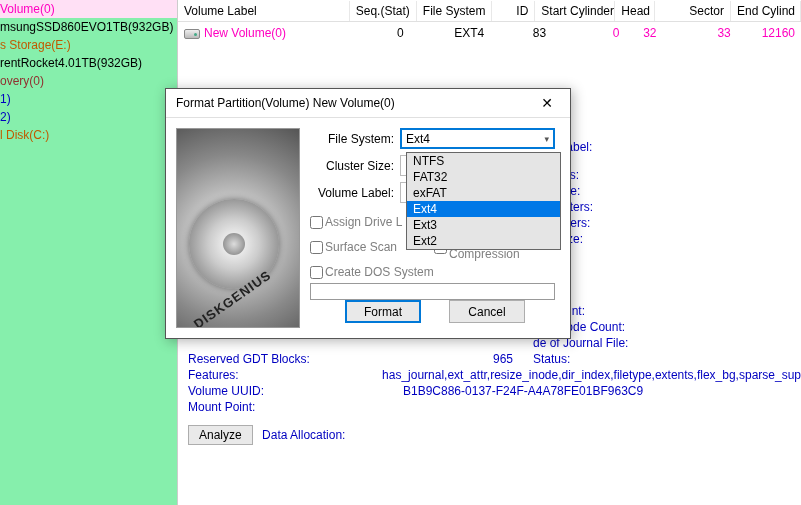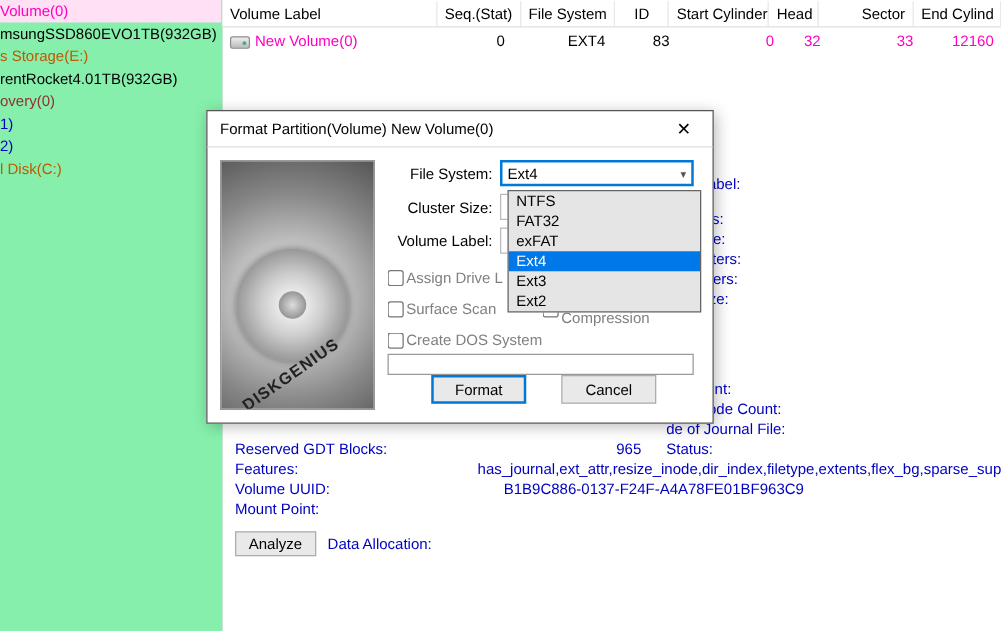--- a/index.html
+++ b/index.html
@@ -11,21 +11,21 @@
   .sidebar-item.blue { color: #0000C0; }
   .sidebar-item.darkred { color: #903030; }
   .main { position: absolute; left: 178px; top: 0; right: 0; height: 505px; }
   .grid-header { display: flex; border-bottom: 1px solid #e0e0e0; background: #fff; height: 22px; align-items: center; }
   .grid-header .col { padding: 3px 6px; border-right: 1px solid #e8e8e8; font-size: 12px; white-space: nowrap; }
   .grid-row { display: flex; height: 22px; align-items: center; }
   .grid-row .col { padding: 2px 6px; font-size: 12px; white-space: nowrap; }
   .col-label { width: 210px; }
   .col-seq { width: 70px; text-align: center; }
   .col-fs { width: 80px; text-align: center; }
-  .col-id { width: 50px; text-align: center; }
+  .col-id { width: 50px; text-align: right; }
   .col-sc { width: 80px; text-align: right; }
   .col-head { width: 40px; text-align: right; }
   .col-sector { width: 50px; text-align: right; margin-left: 28px; }
   .col-ec { width: 70px; text-align: right; }
   .pink-text { color: #FF00C0; }
   .disk-icon { display:inline-block; width:16px; height:10px; background: linear-gradient(#eee,#bbb); border:1px solid #888; border-radius:2px; vertical-align:middle; margin-right:4px; position:relative;}
   .disk-icon::after{content:"";position:absolute;right:2px;top:3px;width:3px;height:3px;background:#4a8;border-radius:50%;}
 
   .details { position: absolute; left: 10px; top: 140px; right: 0; font-size: 12px; }
   .details-row { display: flex; margin-bottom: 1px; line-height: 15px; }

